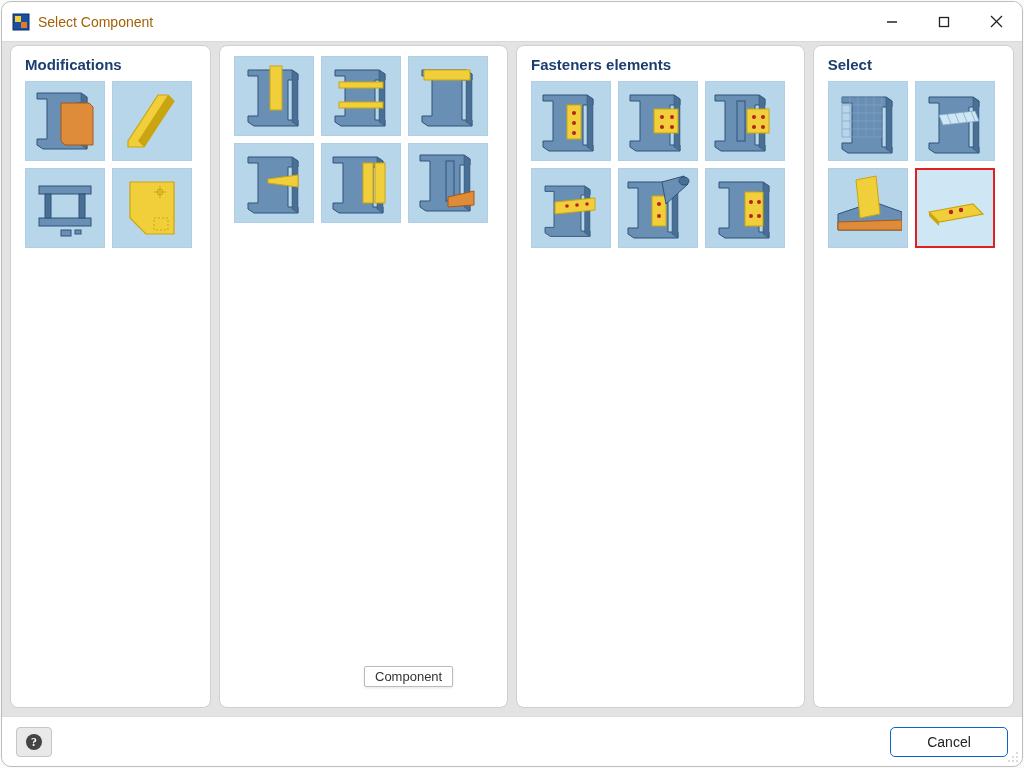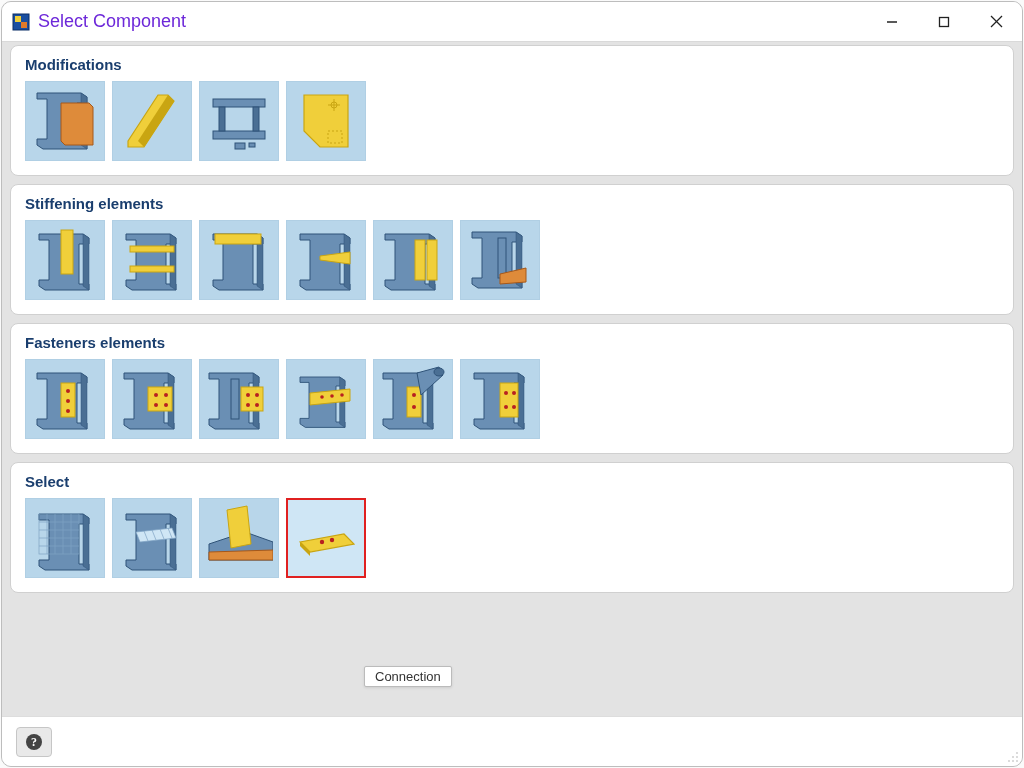--- a/index.html
+++ b/index.html
@@ -30,37 +30,37 @@
     align-items: center;
     padding-left: 10px;
   }
   .app-icon {
     width: 18px; height: 18px;
     margin-right: 8px;
     display: flex; align-items: center; justify-content: center;
   }
   .title-text {
     flex: 1;
-    color: #6d28d9;
-    font-size: 18px;
+    color: #a16207;
+    font-size: 14px;
   }
   .win-controls { display: flex; height: 100%; }
   .win-btn {
     width: 52px; height: 100%;
     display: flex; align-items: center; justify-content: center;
     color: #222;
     cursor: default;
   }
 
   .content {
     flex: 1;
     padding: 3px 8px 8px 8px;
     overflow-y: auto;
     display: flex;
-    flex-direction: column;
+    flex-direction: row;
     gap: 8px;
   }
   .category {
     background: #fff;
     border: 1px solid #d0d0d0;
     border-radius: 8px;
     padding: 10px 14px 14px 14px;
   }
   .category-title {
     font-weight: 600;
@@ -213,21 +213,20 @@
               <circle cx="42" cy="18" r="3" fill="none" stroke="#c9a512"></circle>
               <line x1="42" y1="12" x2="42" y2="24" stroke="#c9a512"></line>
               <line x1="36" y1="18" x2="48" y2="18" stroke="#c9a512"></line>
               <rect x="36" y="44" width="14" height="12" fill="none" stroke="#c9a512" stroke-dasharray="2 2"></rect>
             </svg>
         </div>
       </div>
     </div>
 
     <div class="category">
-      <div class="category-title">Stiffening elements</div>
       <div class="tiles">
         <div class="tile">
           <svg viewBox="0 0 68 68">
               <use href="#ibeam" transform="translate(8,8)"></use>
               <rect x="30" y="4" width="12" height="44" fill="#f0cf3a" stroke="#c9a512"></rect>
             </svg>
         </div>
         <div class="tile">
           <svg viewBox="0 0 68 68">
               <use href="#ibeam" transform="translate(8,8)"></use>
@@ -373,30 +372,33 @@
               <polygon points="8,38 18,48 18,52 8,42" fill="#c9a512"></polygon>
               <circle cx="30" cy="38" r="2.2" fill="#b82020"></circle>
               <circle cx="40" cy="36" r="2.2" fill="#b82020"></circle>
             </svg>
         </div>
       </div>
     </div>
 
   </div>
 
-  <div class="tooltip">Connection</div>
+  <div class="tooltip">Component</div>
 
   <div class="footer">
     <div class="help-btn">
       <svg width="18" height="18" viewBox="0 0 18 18">
           <circle cx="9" cy="9" r="8" fill="#444"></circle>
           <text x="9" y="13" text-anchor="middle" fill="#fff" font-size="12" font-weight="bold" font-family="Georgia">?</text>
         </svg>
     </div>
     <div class="footer-spacer"></div>
+    <div class="cancel-btn">
+      <span>Cancel</span>
+    </div>
   </div>
 
   <svg class="resize-grip" viewBox="0 0 14 14">
     <circle cx="12" cy="4" r="1" fill="#888"></circle>
       <circle cx="8" cy="8" r="1" fill="#888"></circle>
       <circle cx="12" cy="8" r="1" fill="#888"></circle>
       <circle cx="4" cy="12" r="1" fill="#888"></circle>
       <circle cx="8" cy="12" r="1" fill="#888"></circle>
       <circle cx="12" cy="12" r="1" fill="#888"></circle>
   </svg>

